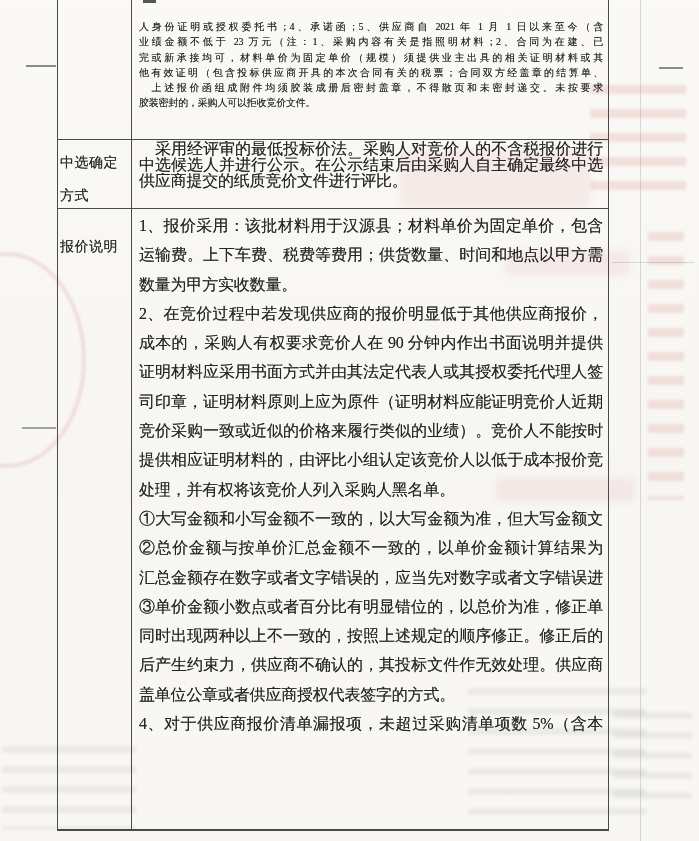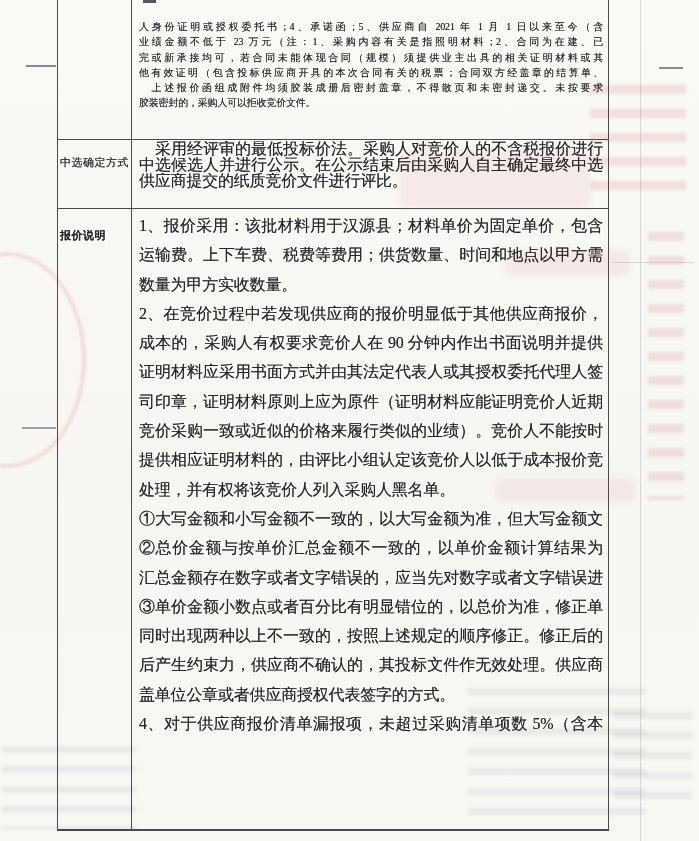--- a/index.html
+++ b/index.html
@@ -11,21 +11,21 @@
   }
   .page{position:absolute;inset:0;background:linear-gradient(180deg,#faf9f6 0%,#f7f6f2 55%,#f8f7f3 100%);}
   
   .vline,.hline{position:absolute;background:#4a4a4a;}
   .vline{width:1px;}
   .hline{height:1px;}
   .faint-line{position:absolute;background:rgba(140,140,150,.30);}
   
   .label-cell{
     position:absolute;left:60px;width:70px;
-    font-size:11px;letter-spacing:.5px;line-height:33px;
+    font-size:14px;letter-spacing:.5px;line-height:33px;
     word-break:break-all;text-shadow:0 0 .5px rgba(30,30,30,.65);
   }
   .content{
     position:absolute;left:139px;width:464px;
     text-shadow:0 0 .5px rgba(30,30,30,.6);
   }
   .ln{
     display:block;overflow:hidden;letter-spacing:-.2px;
     text-align:justify;text-align-last:justify;text-justify:inter-ideograph;
   }
@@ -78,34 +78,34 @@
   <div class="vline" style="left:131px;top:0;height:830px;"></div>
   <div class="vline" style="left:608px;top:0;height:830px;"></div>
   <div class="faint-line" style="left:640px;top:0;width:1px;height:841px;"></div>
   <div class="hline" style="left:57px;top:139px;width:552px;"></div>
   <div class="hline" style="left:57px;top:208px;width:552px;"></div>
   <div class="hline" style="left:57px;top:829px;width:552px;height:2px;"></div>
 
   <div class="content r1">
     <div class="ln">人身份证明或授权委托书；4、承诺函；5、供应商自 2021 年 1 月 1 日以来至今（含</div>
     <div class="ln">业绩金额不低于 23 万元（注：1、采购内容有关是指照明材料；2、合同为在建、已</div>
-    <div class="ln">完或新承接均可，若合同未能体现合同（规模）须提供业主出具的相关证明材料或其</div>
+    <div class="ln">完或新承接均可，材料单价为固定单价（规模）须提供业主出具的相关证明材料或其</div>
     <div class="ln">他有效证明（包含投标供应商开具的本次合同有关的税票；合同双方经盖章的结算单、</div>
     <div class="ln">　上述报价函组成附件均须胶装成册后密封盖章，不得散页和未密封递交。未按要求</div>
     <div class="ln short">胶装密封的，采购人可以拒收竞价文件。</div>
   </div>
 
   <div class="label-cell" style="top:146px;">中选确定方式</div>
   <div class="content r2">
     <div class="ln">　采用经评审的最低投标价法。采购人对竞价人的不含税报价进行评比，确定前三名</div>
     <div class="ln">中选候选人并进行公示。在公示结束后由采购人自主确定最终中选人，达到优质采购</div>
     <div class="ln short">供应商提交的纸质竞价文件进行评比。</div>
   </div>
 
-  <div class="label-cell" style="top:227px;line-height:16px;font-weight:bold;">报价说明</div>
+  <div class="label-cell" style="top:239px;line-height:16px;">报价说明</div>
   <div class="content r3">
     <div class="ln">1、报价采用：该批材料用于汉源县；材料单价为固定单价，包含但不限于材料费、</div>
     <div class="ln">运输费。上下车费、税费等费用；供货数量、时间和地点以甲方需求计划为准，结算</div>
     <div class="ln short">数量为甲方实收数量。</div>
     <div class="ln">2、在竞价过程中若发现供应商的报价明显低于其他供应商报价，其报价可能低于其</div>
     <div class="ln">成本的，采购人有权要求竞价人在 90 分钟内作出书面说明并提供相应的证明材料，</div>
     <div class="ln">证明材料应采用书面方式并由其法定代表人或其授权委托代理人签字按手印或盖公</div>
     <div class="ln">司印章，证明材料原则上应为原件（证明材料应能证明竞价人近期以来，曾以与本次</div>
     <div class="ln">竞价采购一致或近似的价格来履行类似的业绩）。竞价人不能按时合理说明或者不能</div>
     <div class="ln">提供相应证明材料的，由评比小组认定该竞价人以低于成本报价竞标，其报价作无效</div>

